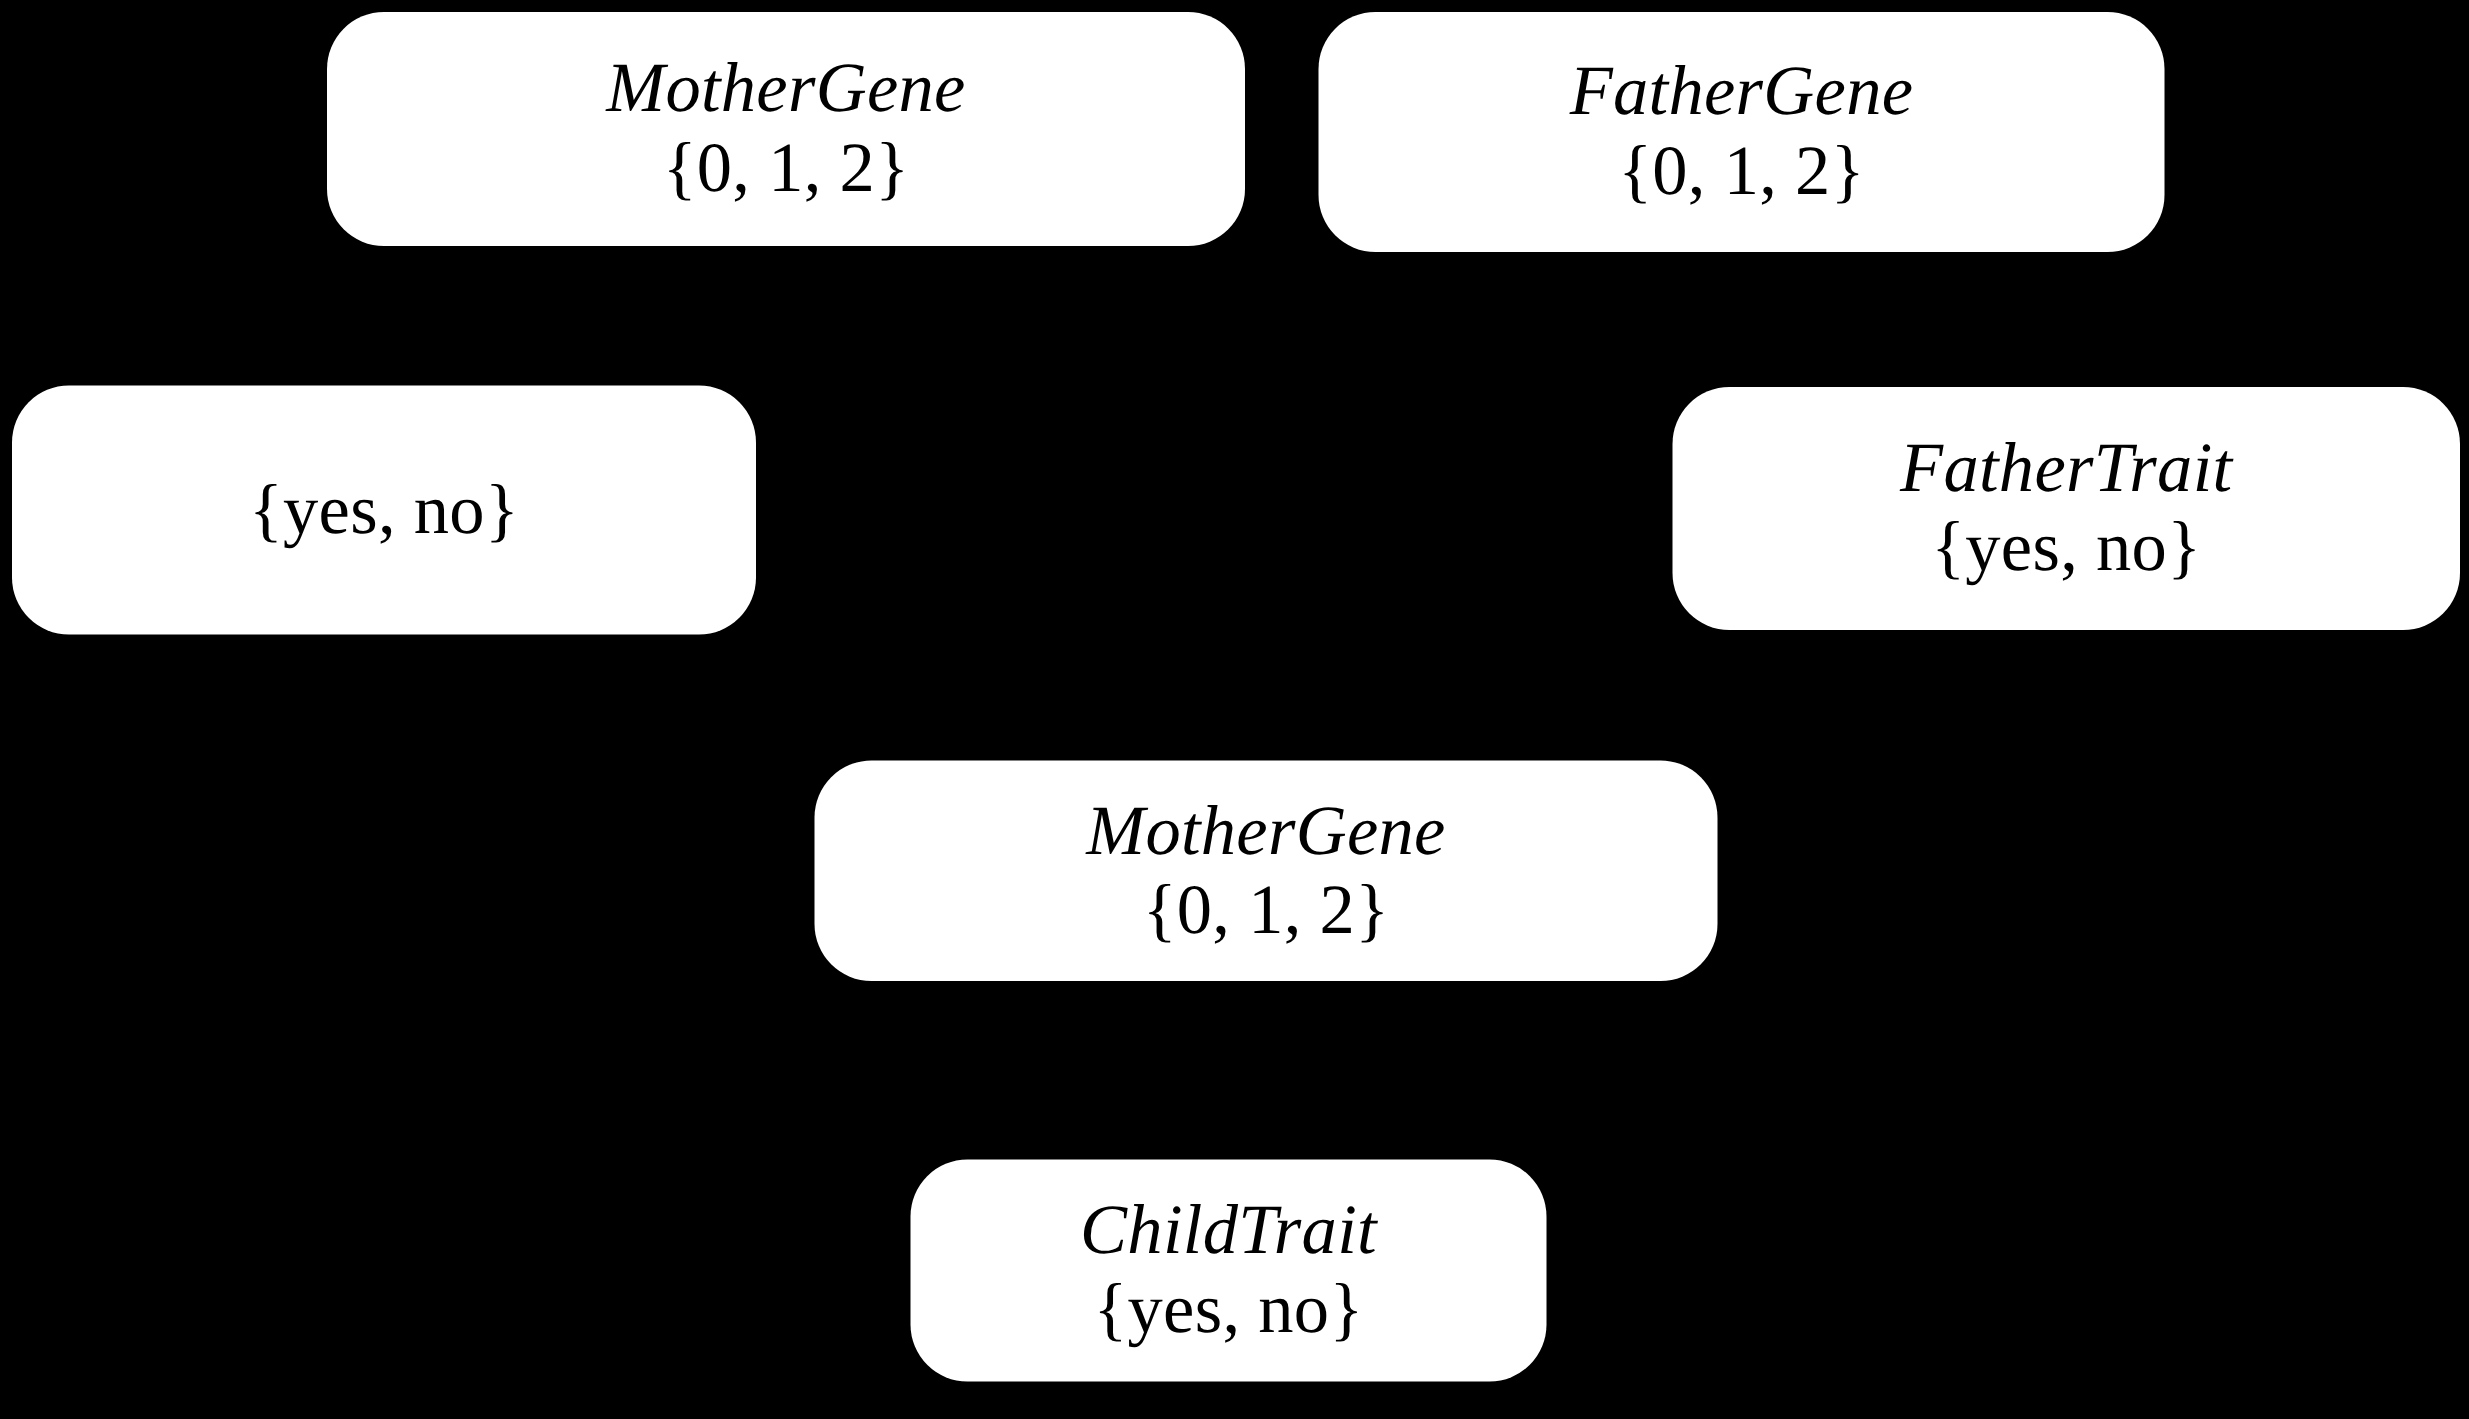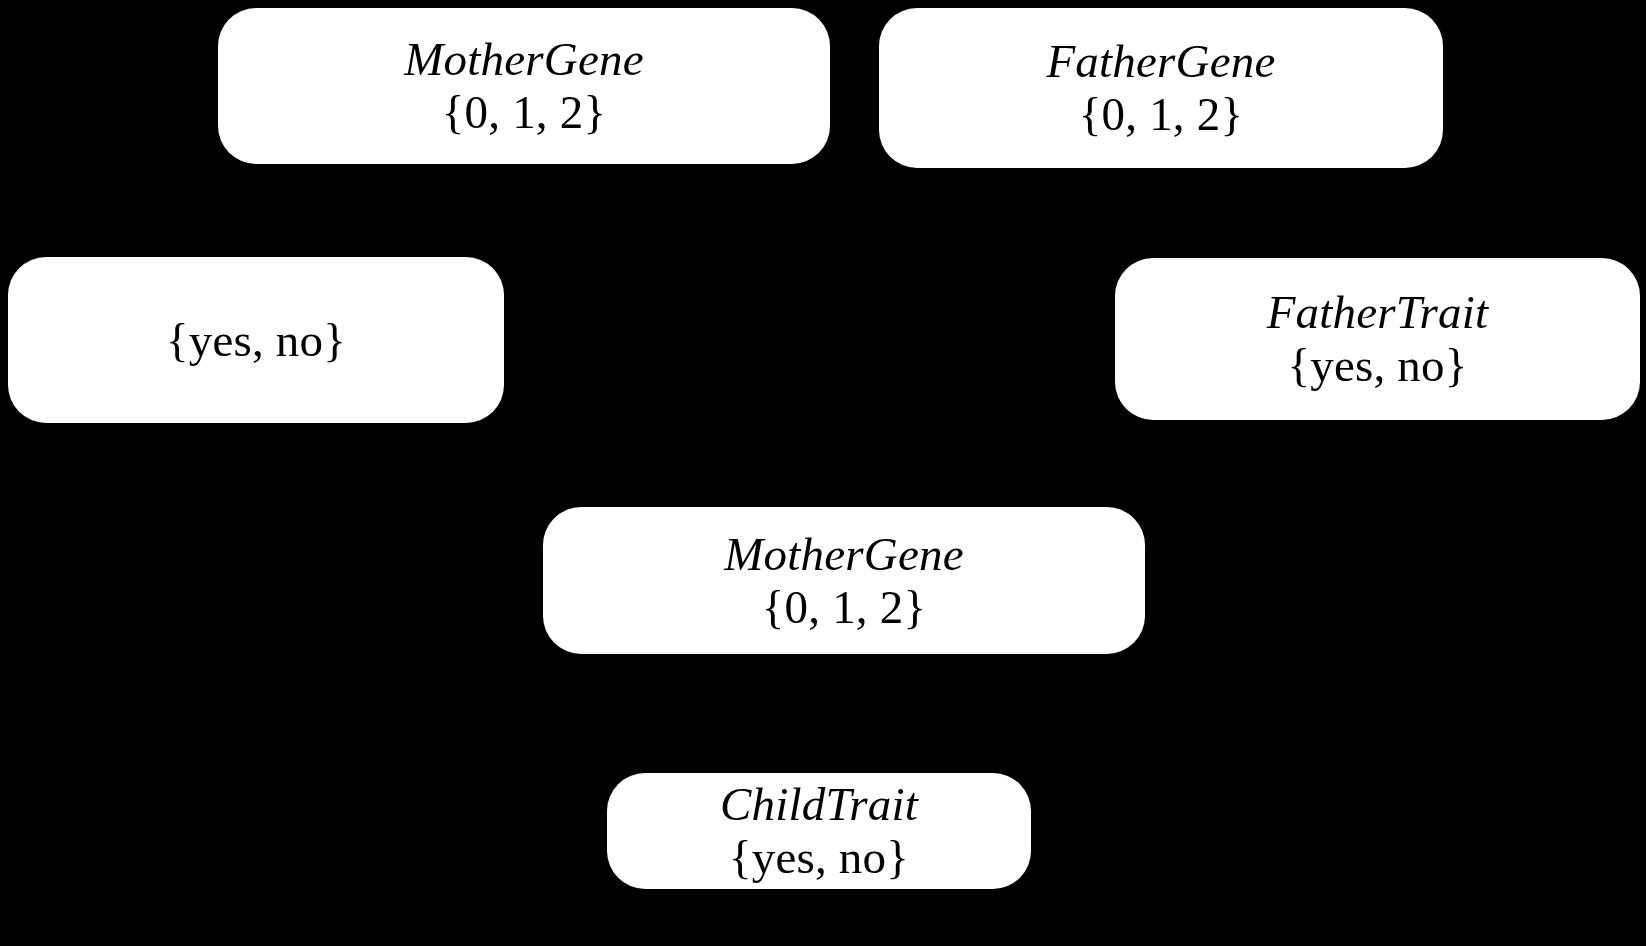--- a/index.html
+++ b/index.html
@@ -40,21 +40,21 @@
     white-space: nowrap;
     letter-spacing: 0.2px;
   }
 
   
   #node-mother-gene  { left: 218px; top: 8px;   width: 612px; height: 156px; }
   #node-father-gene  { left: 879px; top: 8px;   width: 564px; height: 160px; }
   #node-mother-trait { left: 8px;   top: 257px; width: 496px; height: 166px; }
   #node-father-trait { left: 1115px;top: 258px; width: 525px; height: 162px; }
   #node-child-gene   { left: 543px; top: 507px; width: 602px; height: 147px; }
-  #node-child-trait  { left: 607px; top: 773px; width: 424px; height: 116px; }
+  #node-child-trait  { left: 607px; top: 773px; width: 424px; height: 148px; }
 
   
   #edge-layer {
     position: absolute;
     left: 0; top: 0;
     width: 1646px;
     height: 946px;
     pointer-events: none;
   }
 </style>

